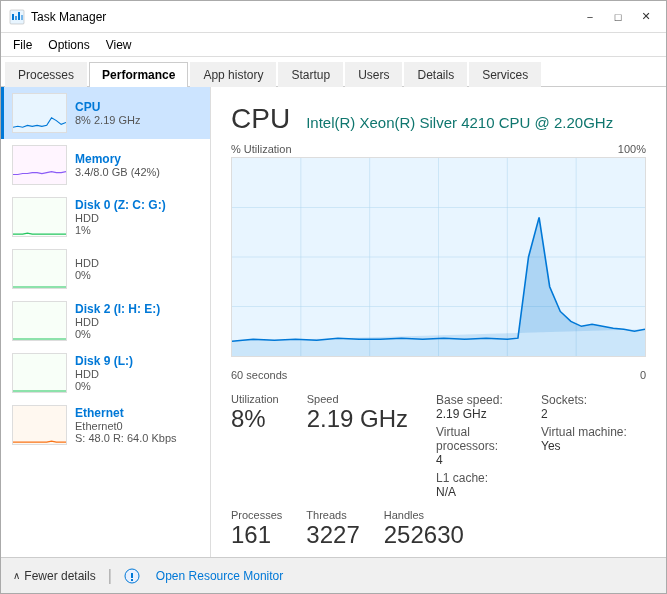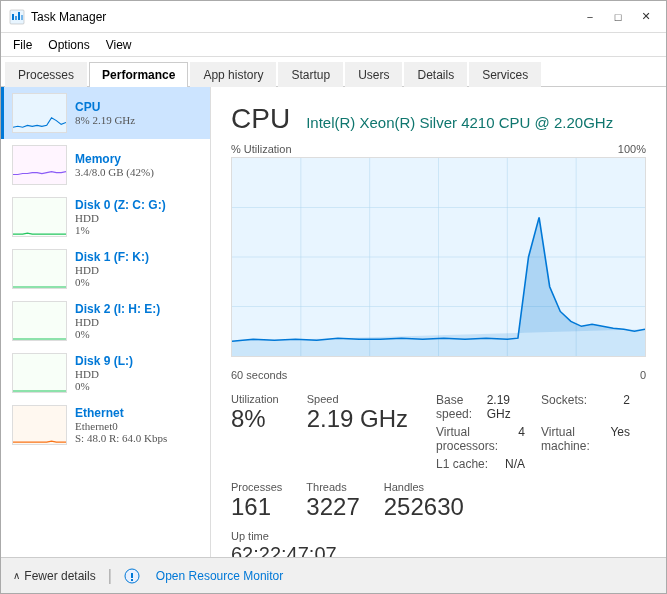--- a/index.html
+++ b/index.html
@@ -139,21 +139,20 @@
     }
     .sidebar-name {
       font-weight: 600;
       font-size: 12px;
       color: #0078d7;
     }
     .sidebar-item.active .sidebar-name { color: #0078d7; }
     .sidebar-sub {
       font-size: 11px;
       color: #555;
-      font-family: Liberation Serif, serif;
     }
     
     .detail-panel {
       flex: 1;
       background: #fff;
       padding: 16px 20px;
       overflow-y: auto;
     }
     .detail-header {
       display: flex;
@@ -208,22 +207,22 @@
     }
     .info-grid {
       display: grid;
       grid-template-columns: 1fr 1fr;
       gap: 4px 0;
       font-size: 12px;
       color: #333;
     }
     .info-row {
       display: flex;
-      justify-content: space-between;
       padding-right: 16px;
+      flex-direction: column;
     }
     .info-label { color: #555; }
     .info-value { color: #333; }
     .footer {
       background: #f0f0f0;
       border-top: 1px solid #ccc;
       padding: 6px 12px;
       display: flex;
       align-items: center;
       gap: 12px;
@@ -346,21 +345,20 @@
       </div>
 
       <div class="sidebar-item">
         <div class="sidebar-thumbnail">
           <svg class="chart-svg" viewBox="0 0 55 40" preserveAspectRatio="none">
             <rect width="55" height="40" fill="#f8fff8"></rect>
             <polyline points="0,39 5,39 10,39 15,39 20,39 25,39 30,39 35,39 40,39 45,39 50,39 55,39" fill="none" stroke="#22c55e" stroke-width="1.2"></polyline>
           </svg>
         </div>
         <div class="sidebar-info">
-          <div class="sidebar-name">Disk 1 (F: K:)</div>
           <div class="sidebar-sub">HDD</div>
           <div class="sidebar-sub">0%</div>
         </div>
       </div>
 
       <div class="sidebar-item">
         <div class="sidebar-thumbnail">
           <svg class="chart-svg" viewBox="0 0 55 40" preserveAspectRatio="none">
             <rect width="55" height="40" fill="#f8fff8"></rect>
             <polyline points="0,39 5,39 10,39 15,39 20,39 25,39 30,39 35,39 40,39 45,39 50,39 55,39" fill="none" stroke="#22c55e" stroke-width="1.2"></polyline>

